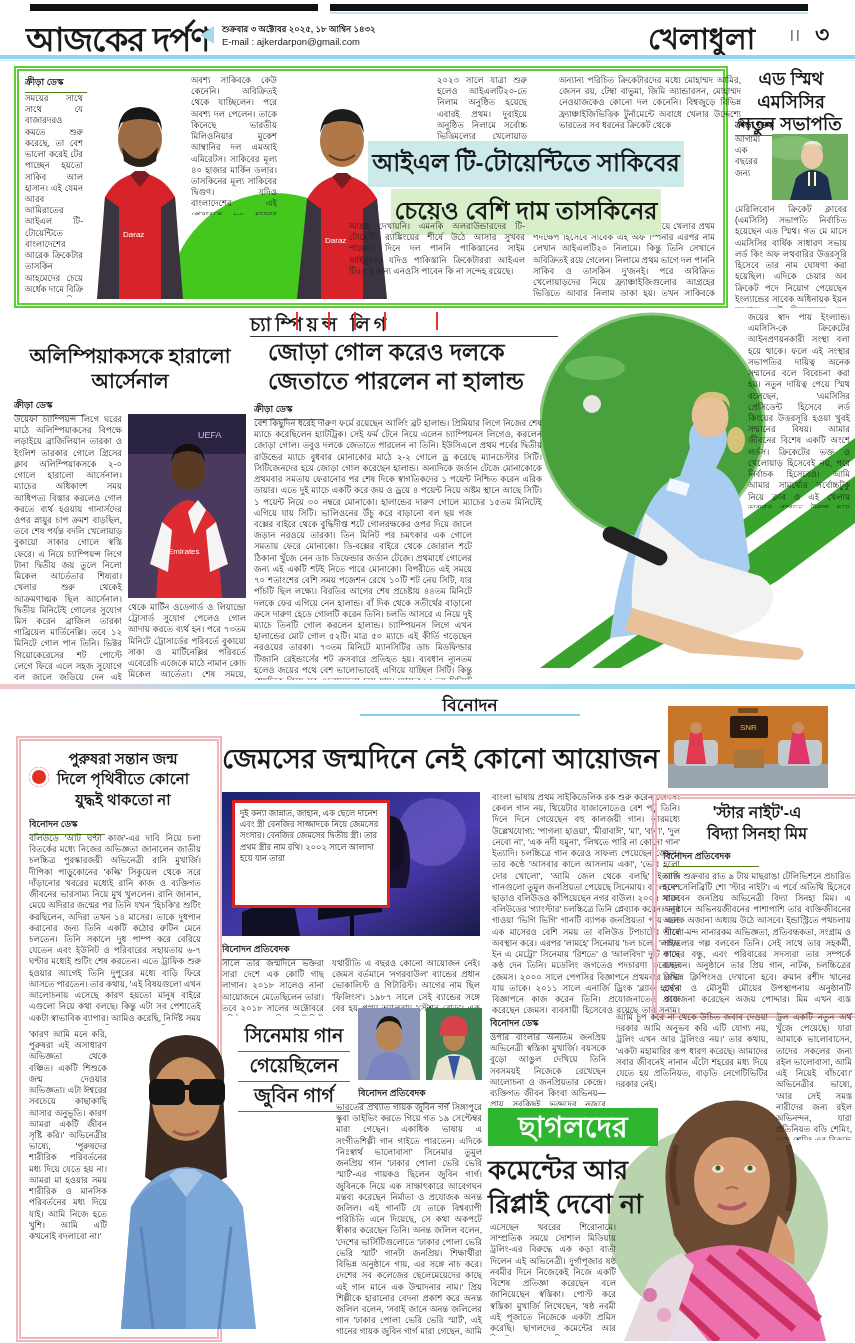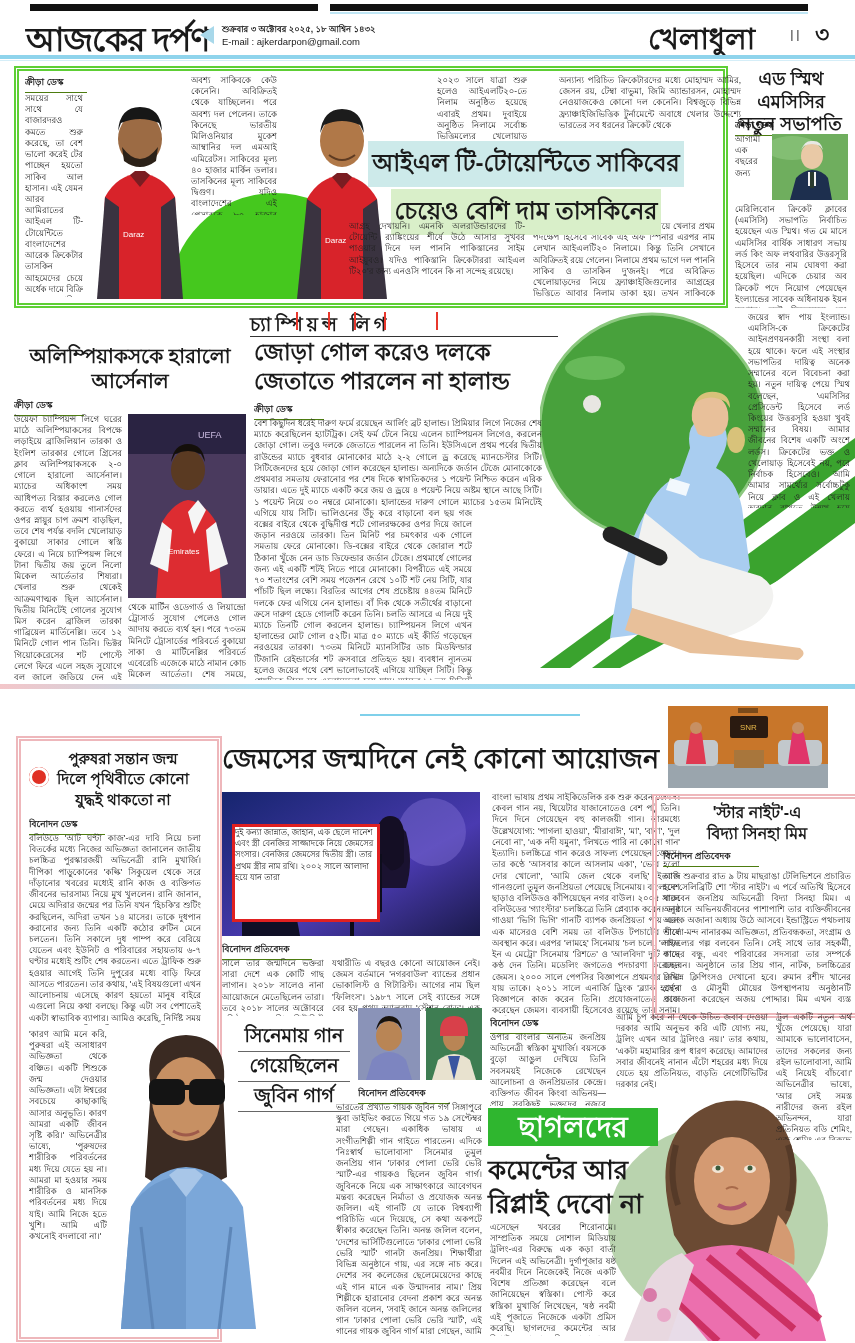--- a/index.html
+++ b/index.html
@@ -158,31 +158,32 @@
       <path d="M43 48 Q46 30 60 30 Q75 30 77 48 L73 40 Q60 34 47 40 Z" fill="#140f0a"></path>
       <path d="M28 184 L34 108 Q46 88 60 86 Q76 88 88 108 L94 184 Z" fill="#dd2c31"></path>
       <path d="M34 108 L22 150 L40 158 L44 116 Z" fill="#f5f5f5"></path>
       <path d="M88 108 L100 150 L82 158 L78 116 Z" fill="#f5f5f5"></path>
       <path d="M70 86 L78 96 L66 120 L60 98 Z" fill="#f5f5f5"></path>
       <text x="40" y="140" font-size="8" fill="#fff" font-family="Liberation Sans,sans-serif">Emirates</text>
     </svg>
   </div>
   <div class="abs body-txt" style="left:128px;top:602px;width:118px;height:78px;">থেকে মার্টিন ওডেগার্ড ও লিয়ান্দ্রো ট্রোসার্ড সুযোগ পেলেও গোল আদায় করতে ব্যর্থ হন। পরে ৭৩তম মিনিটে ট্রোসার্ডের পরিবর্তে বুকায়ো সাকা ও মার্টিনেল্লির পরিবর্তে এবেরেচি এজেকে মাঠে নামান কোচ মিকেল আর্তেতা। শেষ সময়ে, ৯০+২ মিনিটে মার্টিন ওডেগার্ডের পাস পেয়ে সাকা আর দেরি করেননি। দুর্দান্ত এক শটে বল জালে জড়ান এই ইংলিশ তারকা।</div>
 
-  <div class="abs" style="left:254px;top:338px;width:300px;font-size:23px;font-weight:bold;line-height:1.28;">
+  <div class="abs" style="left:268px;top:338px;width:300px;font-size:23px;font-weight:bold;line-height:1.28;">
     <span>জোড়া গোল করেও দলকে</span><br>
     <span>জেতাতে পারলেন না হালান্ড</span>
   </div>
   <div class="abs byline" style="left:254px;top:402px;width:70px;">ক্রীড়া ডেস্ক</div>
   <div class="abs body-txt" style="left:254px;top:418px;width:296px;height:262px;z-index:2;">
     <span class="float-sm"></span><span class="float-lg"></span>
     <span>বেশ কিছুদিন ধরেই দারুণ ফর্মে রয়েছেন আর্লিং ব্রট হালান্ড। প্রিমিয়ার লিগে নিজের শেষ ম্যাচে করেছিলেন হ্যাটট্রিক। সেই ফর্ম টেনে নিয়ে এলেন চ্যাম্পিয়নস লিগেও, করলেন জোড়া গোল। তবুও দলকে জেতাতে পারলেন না তিনি। ইউসিএলে প্রথম পর্বের দ্বিতীয় রাউন্ডের ম্যাচে বুধবার মোনাকোর মাঠে ২-২ গোলে ড্র করেছে ম্যানচেস্টার সিটি। সিটিজেনদের হয়ে জোড়া গোল করেছেন হালান্ড। অন্যদিকে জর্ডান টেজে মোনাকোকে প্রথমবার সমতায় ফেরানোর পর শেষ দিকে স্বাগতিকদের ১ পয়েন্ট নিশ্চিত করেন এরিক ডায়ার। এতে দুই ম্যাচে একটি করে জয় ও ড্রয়ে ৪ পয়েন্ট নিয়ে অষ্টম স্থানে আছে সিটি। ১ পয়েন্ট নিয়ে ৩০ নম্বরে মোনাকো। হালান্ডের দারুণ গোলে ম্যাচের ১৫তম মিনিটেই এগিয়ে যায় সিটি। ভালিওনের উঁচু করে বাড়ানো বল ছয় গজ বক্সের বাইরে থেকে বুদ্ধিদীপ্ত শটে গোলরক্ষকের ওপর দিয়ে জালে জড়ান নরওয়ে তারকা। তিন মিনিট পর চমৎকার এক গোলে সমতায় ফেরে মোনাকো। ডি-বক্সের বাইরে থেকে জোরাল শটে ঠিকানা খুঁজে নেন ডাচ ডিফেন্ডার জর্ডান টেজে। প্রথমার্ধে গোলের জন্য এই একটি শটই নিতে পারে মোনাকো। বিপরীতে এই সময়ে ৭০ শতাংশের বেশি সময় পজেশন রেখে ১০টি শট নেয় সিটি, যার পাঁচটি ছিল লক্ষ্যে। বিরতির আগের শেষ প্রচেষ্টায় ৪৪তম মিনিটে দলকে ফের এগিয়ে নেন হালান্ড। বাঁ দিক থেকে সতীর্থের বাড়ানো ক্রসে দারুণ হেডে গোলটি করেন তিনি। চলতি আসরে এ নিয়ে দুই ম্যাচে তিনটি গোল করলেন হালান্ড। চ্যাম্পিয়নস লিগে এখন হালান্ডের মোট গোল ৫২টি। মাত্র ৫০ ম্যাচে এই কীর্তি গড়েছেন নরওয়ের তারকা। ৭৩তম মিনিটে ম্যানসিটির ডাচ মিডফিল্ডার টিজানি রেইন্ডার্সের শট ক্রসবারে প্রতিহত হয়। ব্যবধান ন্যূনতম হলেও জয়ের পথে বেশ ভালোভাবেই এগিয়ে যাচ্ছিল সিটি। কিন্তু শেষদিকে গিয়ে সব এলোমেলো হয়ে যায়। ম্যাচের ৮৯তম মিনিটে ডি-বক্সে প্রতিপক্ষের এরিক ডায়ারকে ফাউল করে বসেন গানালেন। অনেকটা বিলম্বের পর ভিএআর মনিটরে দেখে পেনাল্টি দেন রেফারি। নিজেই স্পট কিক নিয়ে সমতা টানেন এই ইংলিশ ডিফেন্ডার। বাকি সময়ে গোলের জন্য দুটি শট নিলেও ব্যবধান আর গড়তে পারেনি ম্যানচেস্টার সিটি। ফলে হতাশা নিয়েই মাঠ ছাড়ে পেপ গার্দিওলার দল।</span>
   </div>
 
   <div class="abs" style="left:0;top:684px;width:855px;height:5px;background:linear-gradient(90deg,#f3c6c9 0%,#aee0f2 30%,#8fd4ec 100%);"></div>
+  <div class="abs" style="left:380px;top:692px;width:180px;text-align:center;font-size:17px;font-weight:bold;">বিনোদন</div>
   <div class="abs" style="left:360px;top:714px;width:220px;height:2px;background:#7fd0ea;"></div>
 
   <div class="abs" style="left:16px;top:736px;width:196px;height:596px;border:5px double #eeb7bb;overflow:visible;">
     <div class="abs" style="left:8px;top:26px;width:20px;height:20px;border-radius:50%;background:#e03024;box-shadow:inset 0 0 0 3px #fff, inset 0 0 0 6px #e03024;"></div>
     <div class="abs" style="left:18px;top:8px;width:168px;text-align:center;font-size:15px;font-weight:bold;line-height:1.35;">
       <span>পুরুষরা সন্তান জন্ম</span><br>
       <span>দিলে পৃথিবীতে কোনো</span><br>
       <span>যুদ্ধই থাকতো না</span>
     </div>
     <div class="abs byline" style="left:8px;top:76px;width:76px;">বিনোদন ডেস্ক</div>
@@ -218,21 +219,21 @@
       <rect width="258" height="144" fill="url(#jbg)"></rect>
       <circle cx="210" cy="40" r="34" fill="#7a6ad0" opacity="0.5"></circle>
       <path d="M150 40 Q166 18 184 40 Q192 70 184 96 L150 96 Q142 66 150 40 Z" fill="#1a1230"></path>
       <ellipse cx="168" cy="48" rx="14" ry="17" fill="#6b4630"></ellipse>
       <path d="M154 40 Q158 24 168 24 Q180 24 182 40 L182 70 Q176 80 168 78 L154 64 Z" fill="#140e24"></path>
       <rect x="128" y="60" width="4" height="84" fill="#0a0a18"></rect>
       <path d="M96 70 L160 62 L160 120 L96 128 Z" fill="#0d0d1c"></path>
       <circle cx="146" cy="58" r="3" fill="#cfcfe8"></circle>
       <path d="M20 120 L70 100 L78 144 L20 144 Z" fill="#0f0f26"></path>
     </svg>
-    <div class="abs" style="left:10px;top:8px;width:142px;height:92px;background:#fff;border:3px solid #e02020;font-size:8.3px;line-height:1.35;overflow:hidden;margin-top:24px;">দুই কন্যা জান্নাত, জাহান, এক ছেলে দানেশ এবং স্ত্রী বেনজির সাজ্জাদকে নিয়ে জেমসের সংসার। বেনজির জেমসের দ্বিতীয় স্ত্রী। তার প্রথম স্ত্রীর নাম রথি। ২০০২ সালে আলাদা হয়ে যান তারা</div>
+    <div class="abs" style="left:10px;top:8px;width:142px;height:92px;background:#fff;border:3px solid #e02020;padding:5px;font-size:8.3px;line-height:1.35;overflow:hidden;">দুই কন্যা জান্নাত, জাহান, এক ছেলে দানেশ এবং স্ত্রী বেনজির সাজ্জাদকে নিয়ে জেমসের সংসার। বেনজির জেমসের দ্বিতীয় স্ত্রী। তার প্রথম স্ত্রীর নাম রথি। ২০০২ সালে আলাদা হয়ে যান তারা</div>
   </div>
   <div class="abs byline" style="left:222px;top:942px;width:90px;">বিনোদন প্রতিবেদক</div>
   <div class="abs body-txt" style="left:222px;top:958px;width:102px;height:58px;">সালে তার জন্মদিনে ভক্তরা সারা দেশে এক কোটি গাছ লাগান। ২০১৮ সালেও নানা আয়োজনে মেতেছিলেন তারা। তবে ২০১৮ সালের অক্টোবরে ঘনিষ্ঠ বন্ধু, জনপ্রিয় গিটারিস্ট আইয়ুব বাচ্চুর মৃত্যুর পর থেকে নিজেকে গুটিয়ে নেন। সেই শোক থেকে বের হতে না পারায় ভক্তদেরই অনুরোধ করেন আর কোনো আয়োজন যেন করা না হয়। এরপর থেকে নীরবেই কেটে যায় তার জন্মদিন।</div>
   <div class="abs body-txt" style="left:332px;top:958px;width:148px;height:58px;">যথারীতি এ বছরও কোনো আয়োজন নেই। জেমস বর্তমানে 'নগরবাউল' ব্যান্ডের প্রধান ভোকালিস্ট ও গিটারিস্ট। আগের নাম ছিল 'ফিলিংস'। ১৯৮৭ সালে সেই ব্যান্ডের সঙ্গে বের হয় প্রথম অ্যালবাম 'স্টেশন রোড'। এক বছর পর প্রকাশ পায় একক অ্যালবাম 'অনন্যা'। এরপর থেকে আর পেছনে তাকাতে হয়নি।</div>
   <div class="abs body-txt" style="left:492px;top:792px;width:188px;height:224px;">বাংলা ভাষায় প্রথম সাইকিডেলিক রক শুরু করেন জেমস। কেবল গান নয়, থিয়েটার যাজানোতেও বেশ পটু তিনি। দিনে দিনে গেয়েছেন বহু কালজয়ী গান। তারমধ্যে উল্লেখযোগ্য: 'পাগলা হাওয়া', 'মীরাবাঈ', 'মা', 'বাবা', 'দুল নেবো না', 'এক নদী যমুনা', 'লিখতে পারি না কোনো গান' ইত্যাদি। চলচ্চিত্রে গান করেও সাফল্য পেয়েছেন জেমস। তার কণ্ঠে 'আসবার কালে আসলাম একা', 'ভোর হলো দোর খোলো', 'আমি জেল থেকে বলছি' ইত্যাদি গানগুলো তুমুল জনপ্রিয়তা পেয়েছে সিনেমায়। বাংলাদেশ ছাড়াও বলিউডও কাঁপিয়েছেন নগর বাউল। ২০০৫ সালে বলিউডের 'গ্যাংস্টার' চলচ্চিত্রে তিনি প্লেব্যাক করেন। তার গাওয়া 'ভিগি ভিগি' গানটি ব্যাপক জনপ্রিয়তা পায় এবং এক মাসেরও বেশি সময় তা বলিউড টপচার্টের শীর্ষে অবস্থান করে। এরপর 'লামহে' সিনেমায় 'চল চলে', 'লাইফ ইন এ মেট্রো' সিনেমায় 'রিশতে' ও 'আলবিদা' দুটি গানে কণ্ঠ দেন তিনি। মডেলিং জগতেও পদচারণা করেছেন জেমস। ২০০০ সালে পেপসির বিজ্ঞাপনে প্রথমবার দেখা যায় তাকে। ২০১১ সালে এনার্জি ড্রিংক 'ব্ল্যাক হর্সে'র বিজ্ঞাপনে কাজ করেন তিনি। প্রযোজনাতেও কাজ করেছেন জেমস। ব্যবসায়ী হিসেবেও রয়েছে তার সুনাম। গাজী আহমেদ শুভর সঙ্গে 'রেড ডট এন্টারটেইনমেন্ট' নামে একটি প্রডাকশন হাউজ চালান তিনি।</div>
 
   <div class="abs" style="left:238px;top:1022px;width:112px;text-align:center;font-size:19px;font-weight:bold;line-height:1.1;z-index:3;">
     <div class="u-line" style="padding:4px 0;">সিনেমায় গান</div>
     <div class="u-line" style="padding:4px 0;">গেয়েছিলেন</div>
     <div class="u-line" style="padding:4px 0;">জুবিন গার্গ</div>

